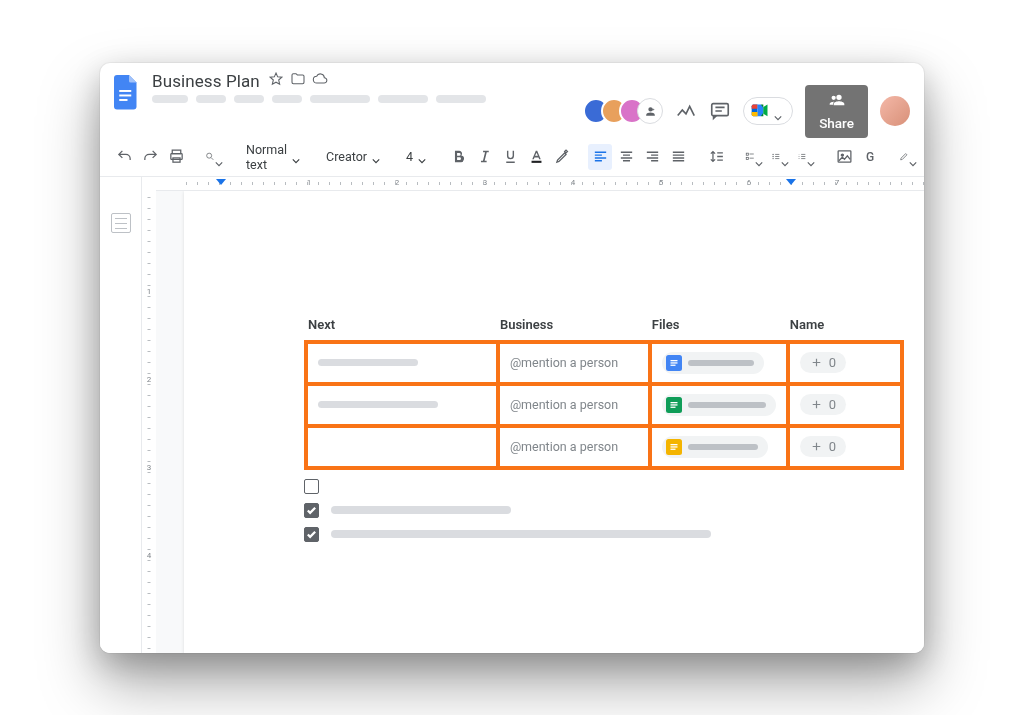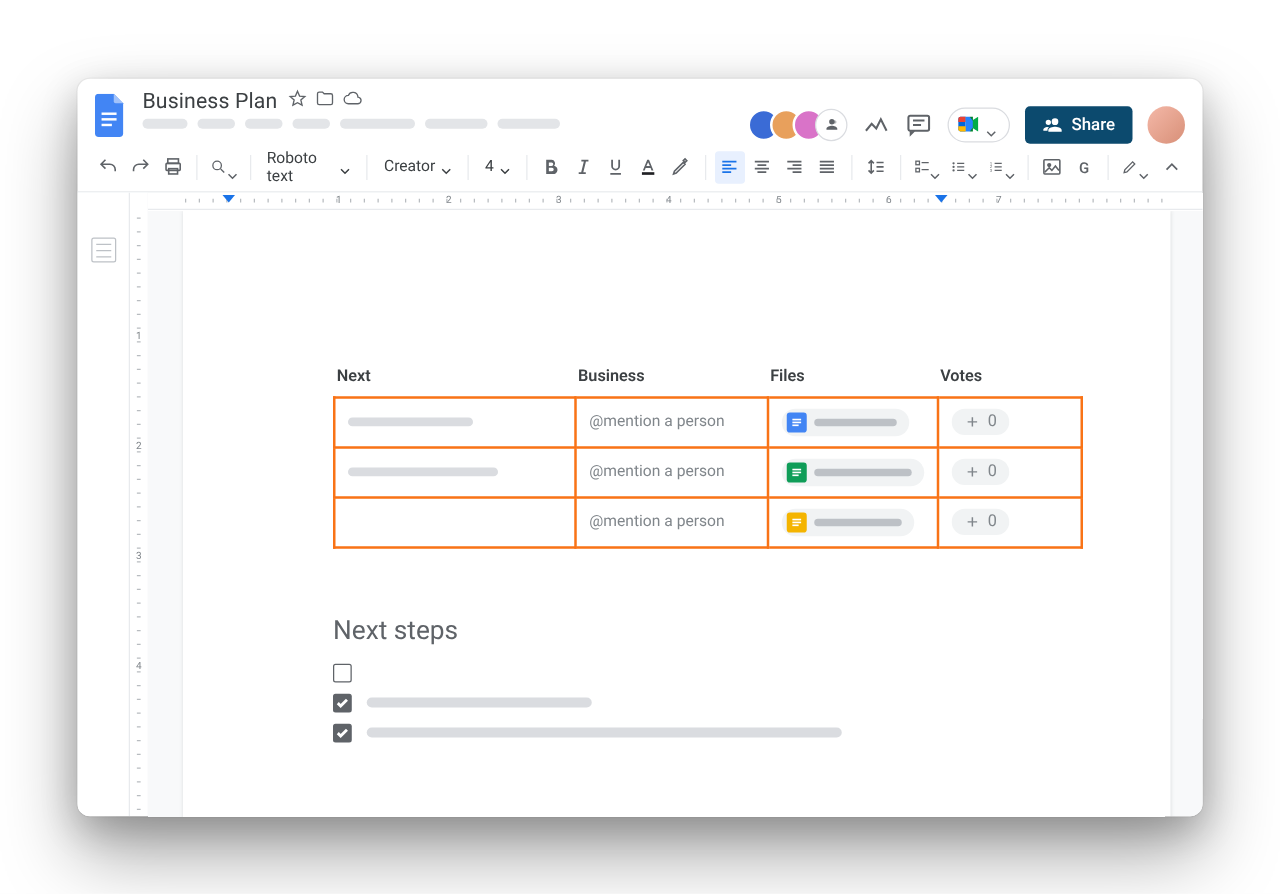--- a/index.html
+++ b/index.html
@@ -8,21 +8,21 @@
     background: #fff;
     width: 1024px;
     height: 715px;
     overflow: hidden;
     position: relative;
     display: flex;
     align-items: center;
     justify-content: center;
   }
   .window {
-    width: 900px;
+    width: 824px;
     height: 590px;
     background: #fff;
     border-radius: 10px;
     box-shadow: 0 0 0 1px rgba(0,0,0,0.04), 0 30px 60px rgba(0,0,0,0.35), 0 10px 30px rgba(0,0,0,0.2);
     overflow: hidden;
     display: flex;
     flex-direction: column;
     justify-content: center;
   }
   
@@ -62,23 +62,23 @@
   .hdr-icon { width: 22px; height: 22px; color: #5f6368; cursor: pointer; }
   .hdr-icon svg { width: 22px; height: 22px; }
   .meet-btn {
     display: flex; align-items: center; gap: 4px;
     border: 1px solid #dadce0; border-radius: 20px;
     padding: 4px 10px 4px 6px; cursor: pointer;
   }
   .meet-logo { width: 20px; height: 18px; position: relative; }
   .share-btn {
     display: flex; align-items: center; gap: 7px;
-    background: #0c4a6e; color: #fff;
+    background: #737373; color: #fff;
     border-radius: 4px; padding: 7px 14px;
-    font-size: 13.5px; font-weight: 500; cursor: pointer;
+    font-size: 13.5px; font-weight: 500; cursor: pointer; flex-direction: column;
   }
   .share-btn svg { width: 16px; height: 16px; fill: #fff; }
   .profile-av {
     width: 30px; height: 30px; border-radius: 50%;
     background: linear-gradient(135deg,#f4b8a8,#d89078);
   }
   
   .toolbar {
     display: flex; align-items: center; gap: 2px;
     padding: 6px 12px;
@@ -133,21 +133,21 @@
     box-shadow: 0 1px 3px rgba(60,64,67,0.15);
     padding: 120px 70px 60px 120px;
   }
   
   .tbl { width: 600px; border-collapse: collapse; }
   .tbl th {
     text-align: left; font-size: 13px; font-weight: 600; color: #3c4043;
     padding: 6px 8px 8px 2px;
   }
   .tbl td {
-    border: 2px solid #f97316; padding: 8px 10px; height: 34px;
+    border: 4px solid #f97316; padding: 8px 10px; height: 34px;
     font-size: 12.5px; color: #80868b;
   }
   .chip {
     display: inline-flex; align-items: center; gap: 6px;
     background: #f1f3f4; border-radius: 12px;
     padding: 3px 10px 3px 4px;
   }
   .chip .bar { height: 6px; background: #bdc1c6; border-radius: 3px; }
   .chip .ficon { width: 16px; height: 16px; border-radius: 2.5px; display: flex; align-items: center; justify-content: center; }
   .chip .ficon svg { width: 10px; height: 10px; fill: #fff; }
@@ -277,21 +277,21 @@
         <svg viewBox="0 0 24 24" fill="none" stroke="currentColor" stroke-width="1.8">
           <circle cx="10" cy="10" r="6"></circle>
           <path d="M15 15l5 5"></path>
         </svg>
         <span class="tb-caret"><svg viewBox="0 0 10 10">
             <path d="M1 3l4 4 4-4" fill="none" stroke="currentColor" stroke-width="1.5"></path>
           </svg></span>
       </div>
     <div class="tb-sep"></div>
     <div class="tb-select">
-        <span>Roboto text</span>
+        <span>Normal text</span>
         <span class="tb-caret"><svg viewBox="0 0 10 10">
             <path d="M1 3l4 4 4-4" fill="none" stroke="currentColor" stroke-width="1.5"></path>
           </svg></span>
       </div>
     <div class="tb-sep"></div>
     <div class="tb-select">
         <span>Creator</span>
         <span class="tb-caret"><svg viewBox="0 0 10 10">
             <path d="M1 3l4 4 4-4" fill="none" stroke="currentColor" stroke-width="1.5"></path>
           </svg></span>
@@ -556,21 +556,21 @@
         </div>
       <div class="page-area">
         <div class="page">
 
           <table class="tbl">
             <thead>
               <tr>
                 <th class="col-name">Next</th>
                 <th class="col-creator">Business</th>
                 <th class="col-files">Files</th>
-                <th class="col-votes">Votes</th>
+                <th class="col-votes">Name</th>
               </tr>
             </thead>
             <tbody id="tbl-body">
                 <tr>
                   <td>
                     <div class="ph-bar" style="width: 100px;"></div>
                   </td>
                   <td><span>@mention a person</span></td>
                   <td><div class="chip">
                       <div class="ficon" style="background: rgb(66, 133, 244);">
@@ -627,21 +627,20 @@
                   <td><div class="vote-chip">
                       <svg viewBox="0 0 24 24" fill="none" stroke="currentColor" stroke-width="2.2">
                         <path d="M12 5v14M5 12h14"></path>
                       </svg>
                       <span>0</span>
                     </div></td>
                 </tr>
               </tbody>
           </table>
 
-          <div class="section-h">Next steps</div>
           <div id="checklist">
               <div class="check-row">
                 <div class="cbox"></div>
               </div>
               <div class="check-row">
                 <div class="cbox checked">
                   <svg viewBox="0 0 12 12">
                     <path d="M2 6l2.5 2.5L10 3"></path>
                   </svg>
                 </div>

